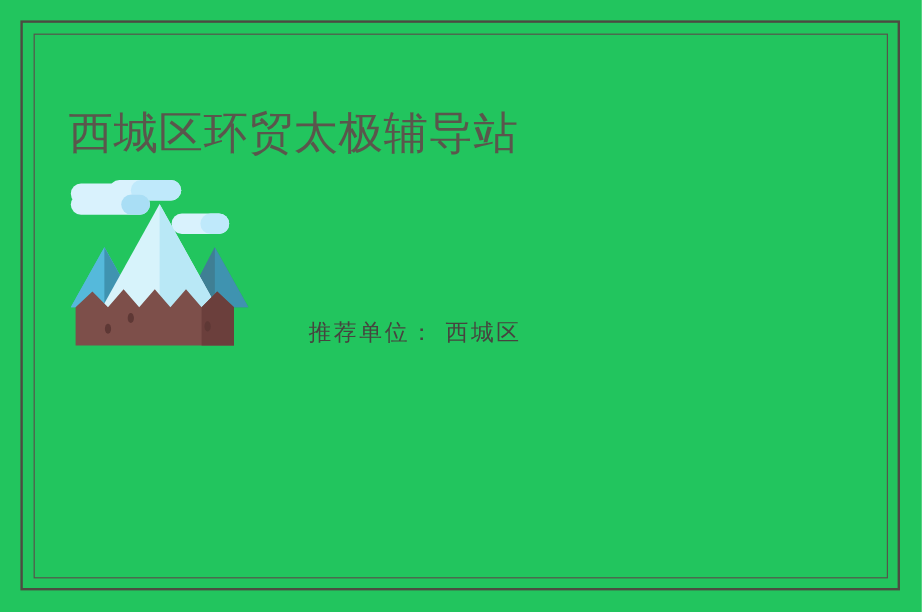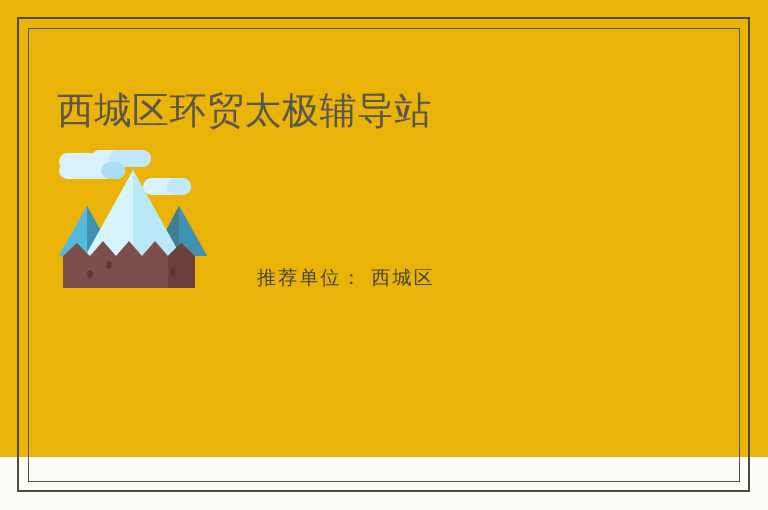--- a/index.html
+++ b/index.html
@@ -10,22 +10,22 @@
     width: 768px;
     height: 510px;
     background: #fdfcf7;
     font-family: "Liberation Sans", sans-serif;
     overflow: hidden;
   }
 
   #page {
     position: relative;
     width: 768px;
-    height: 457px;
-    background: #eab308;
+    height: 510px;
+    background: #22c55e;
   }
 
   
   .frame-outer {
     position: absolute;
     left: 17px;
     top: 17px;
     width: 733px;
     height: 475px;
     border: 2px solid #4c4c41;

